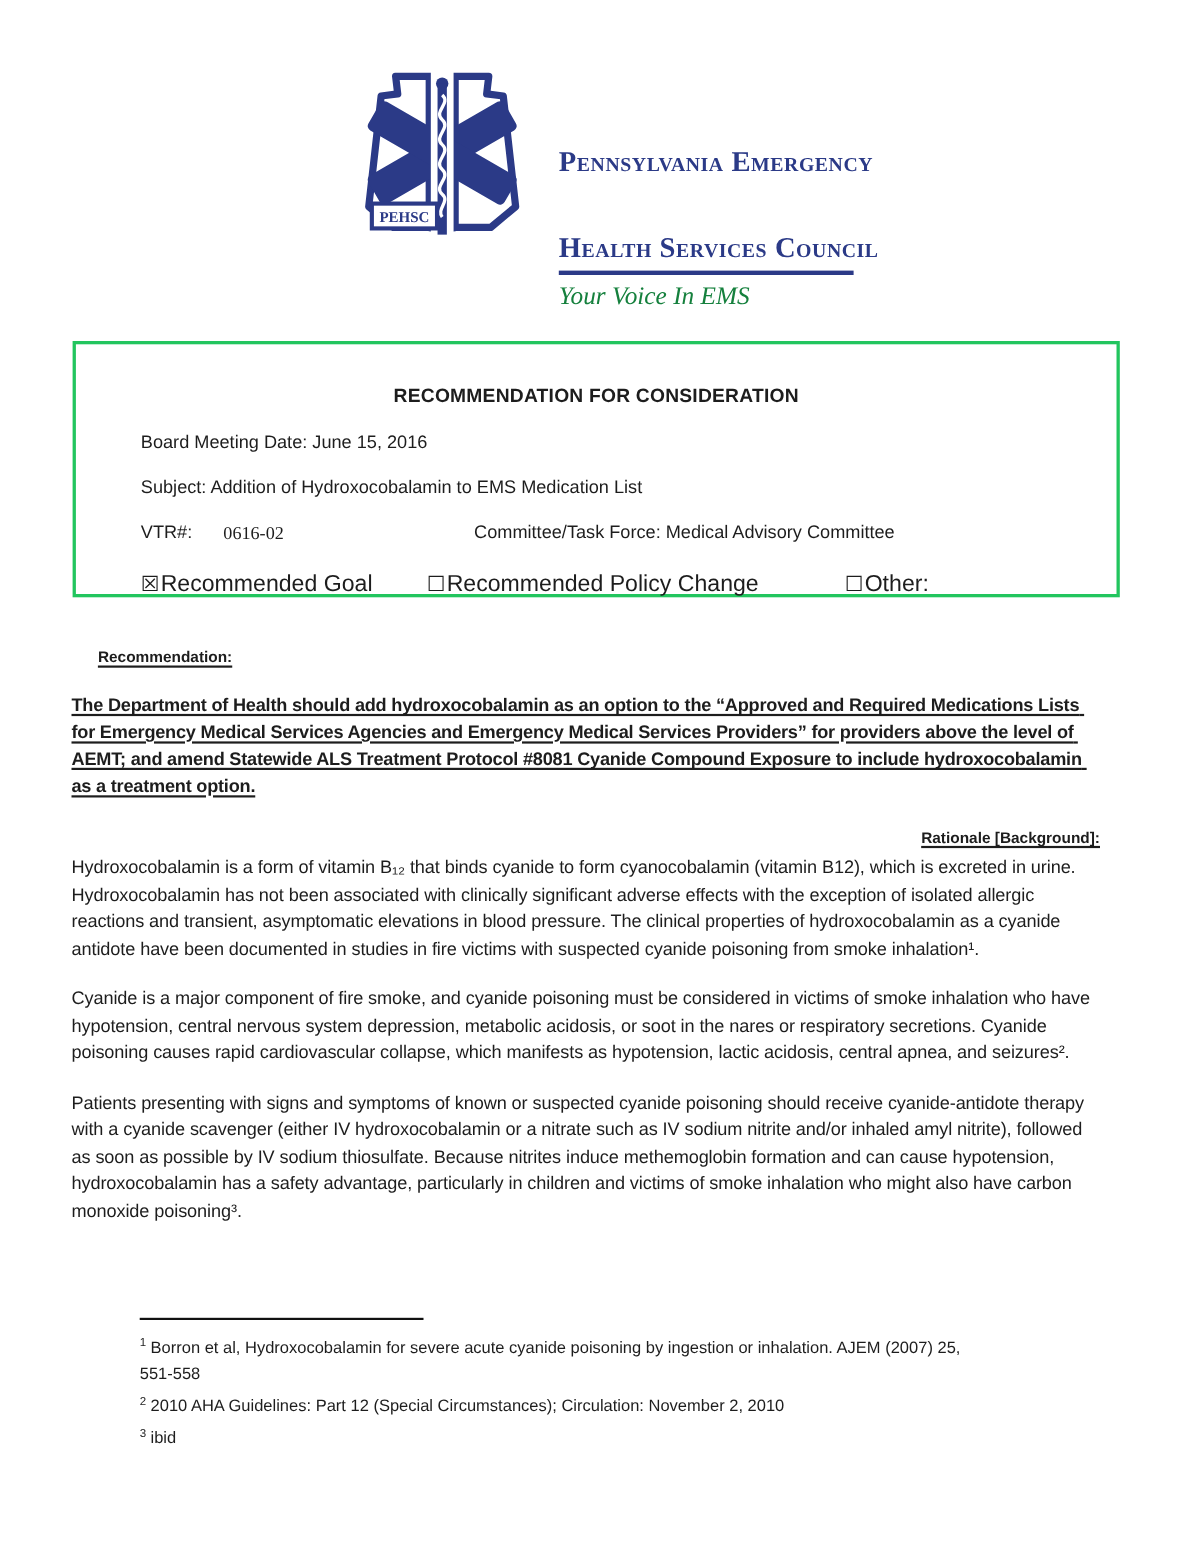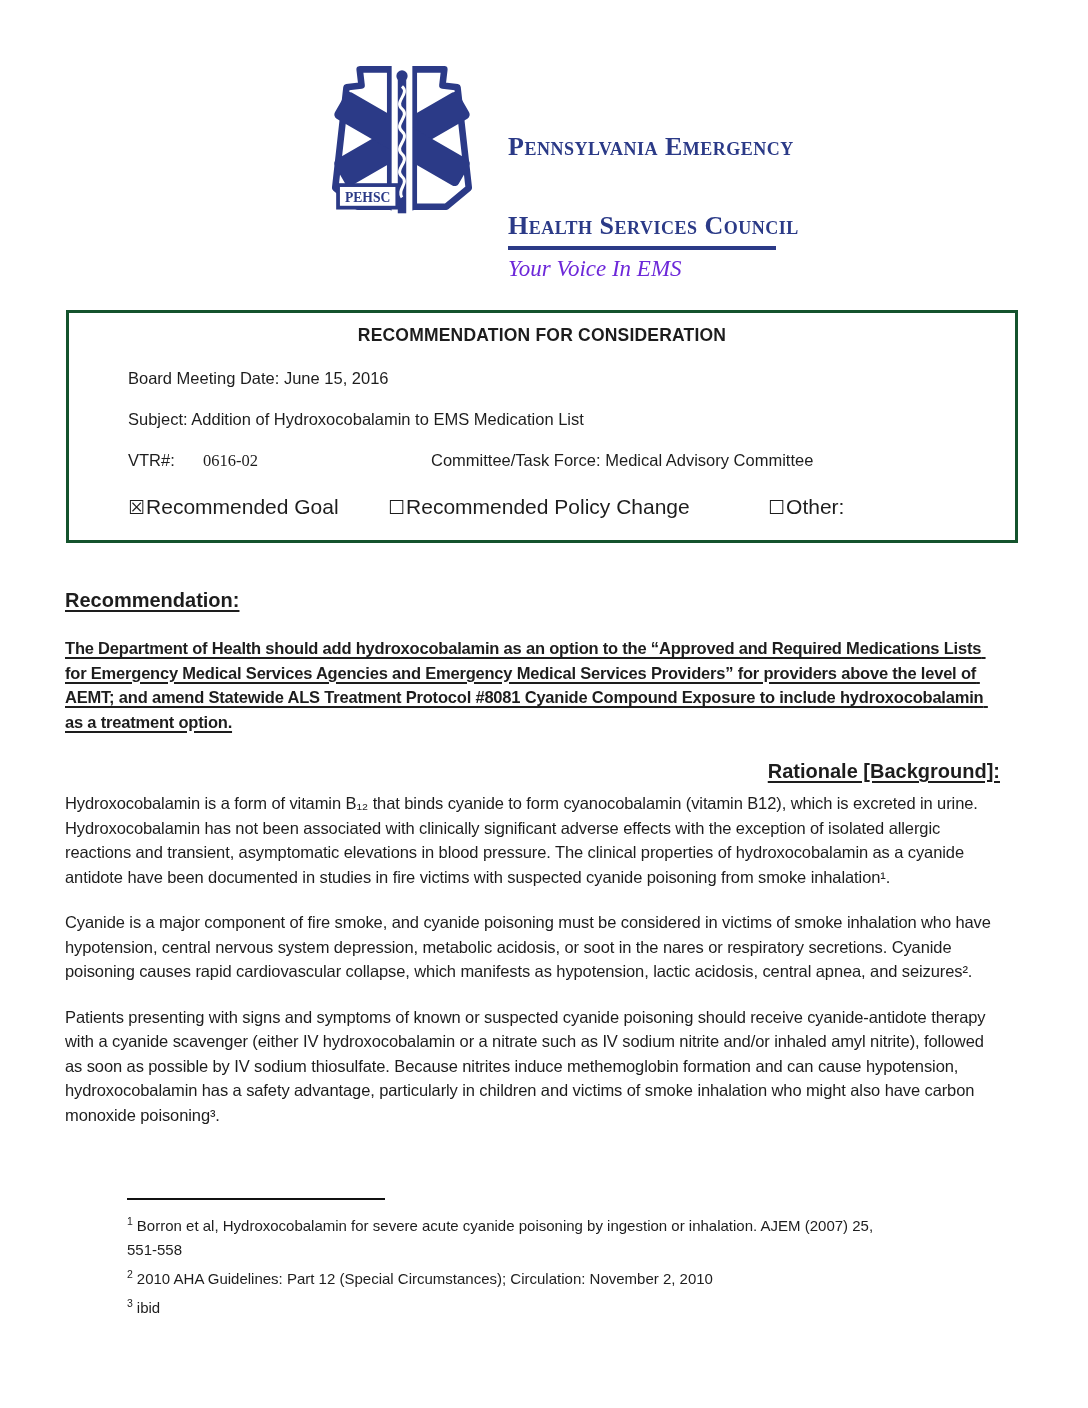--- a/index.html
+++ b/index.html
@@ -25,30 +25,30 @@
     font-weight:bold;
     font-size:26px; line-height:1.18;
     color:#2b3a87; letter-spacing:0.5px;
     white-space:nowrap;
     margin-top:48px;
   }
   .logo-rule { height:4px; background:#2b3a87; margin:5px 0 6px; }
   .tagline {
     font-family:"Liberation Serif", serif;
     font-style:italic;
-    font-size:23px; color:#6d28d9;
+    font-size:23px; color:#15803d;
   }
 
   
   .rfc-box {
     box-sizing:border-box;
     width:952px; height:233px;
     margin:28px 0 0 66px;
-    border:3px solid #14532d;
-    padding:12px 24px 0 59px;
+    border:3px solid #22c55e;
+    padding:36px 24px 0 59px;
   }
   .rfc-title {
     text-align:center; font-weight:bold;
     font-size:17.5px; letter-spacing:0.2px;
     margin-right:35px;
   }
   .box-row { font-size:16.5px; margin-top:19px; position:relative; height:22px; }
   .box-row.first { margin-top:23px; }
   .vtr-label { position:absolute; left:0; }
   .vtr-value { position:absolute; left:75px;font-family:Liberation Serif, serif; }
@@ -60,25 +60,26 @@
   .check-opt.o2 { left:640px; }
   .checkbox-glyph {
     font-family:"DejaVu Sans", sans-serif;
     font-size:19px; line-height:20px; margin-right:1px;
   }
   .check-label { font-size:21px; }
 
   
   .content { margin-left:65px; width:935px; }
   .sec-heading {
-    font-weight:bold; font-size:20px;
+    font-weight:bold; font-size:14px;
     text-decoration:underline;
     text-decoration-thickness:1.5px;
     text-underline-offset:3px;
     margin-top:46px;
+    margin-left:24px;
   }
   .sec-heading.rationale { margin-top:26px;text-align:right; }
   .rec-body {
     font-weight:bold; font-size:16.5px; line-height:24.5px;
     text-decoration:underline;
     text-decoration-thickness:1.5px;
     text-underline-offset:3px;
     margin-top:24px;
     white-space:pre-wrap;
     letter-spacing:-0.2px;

